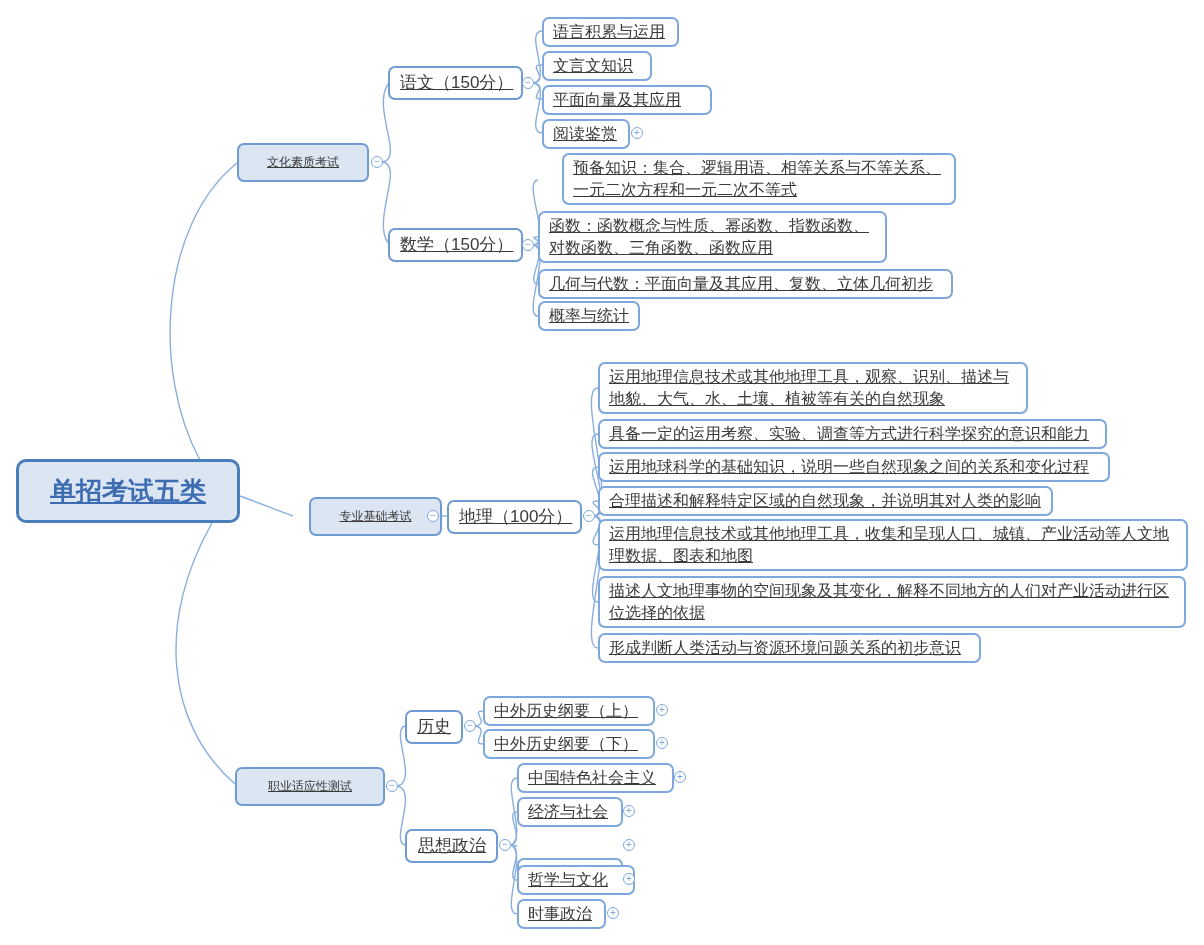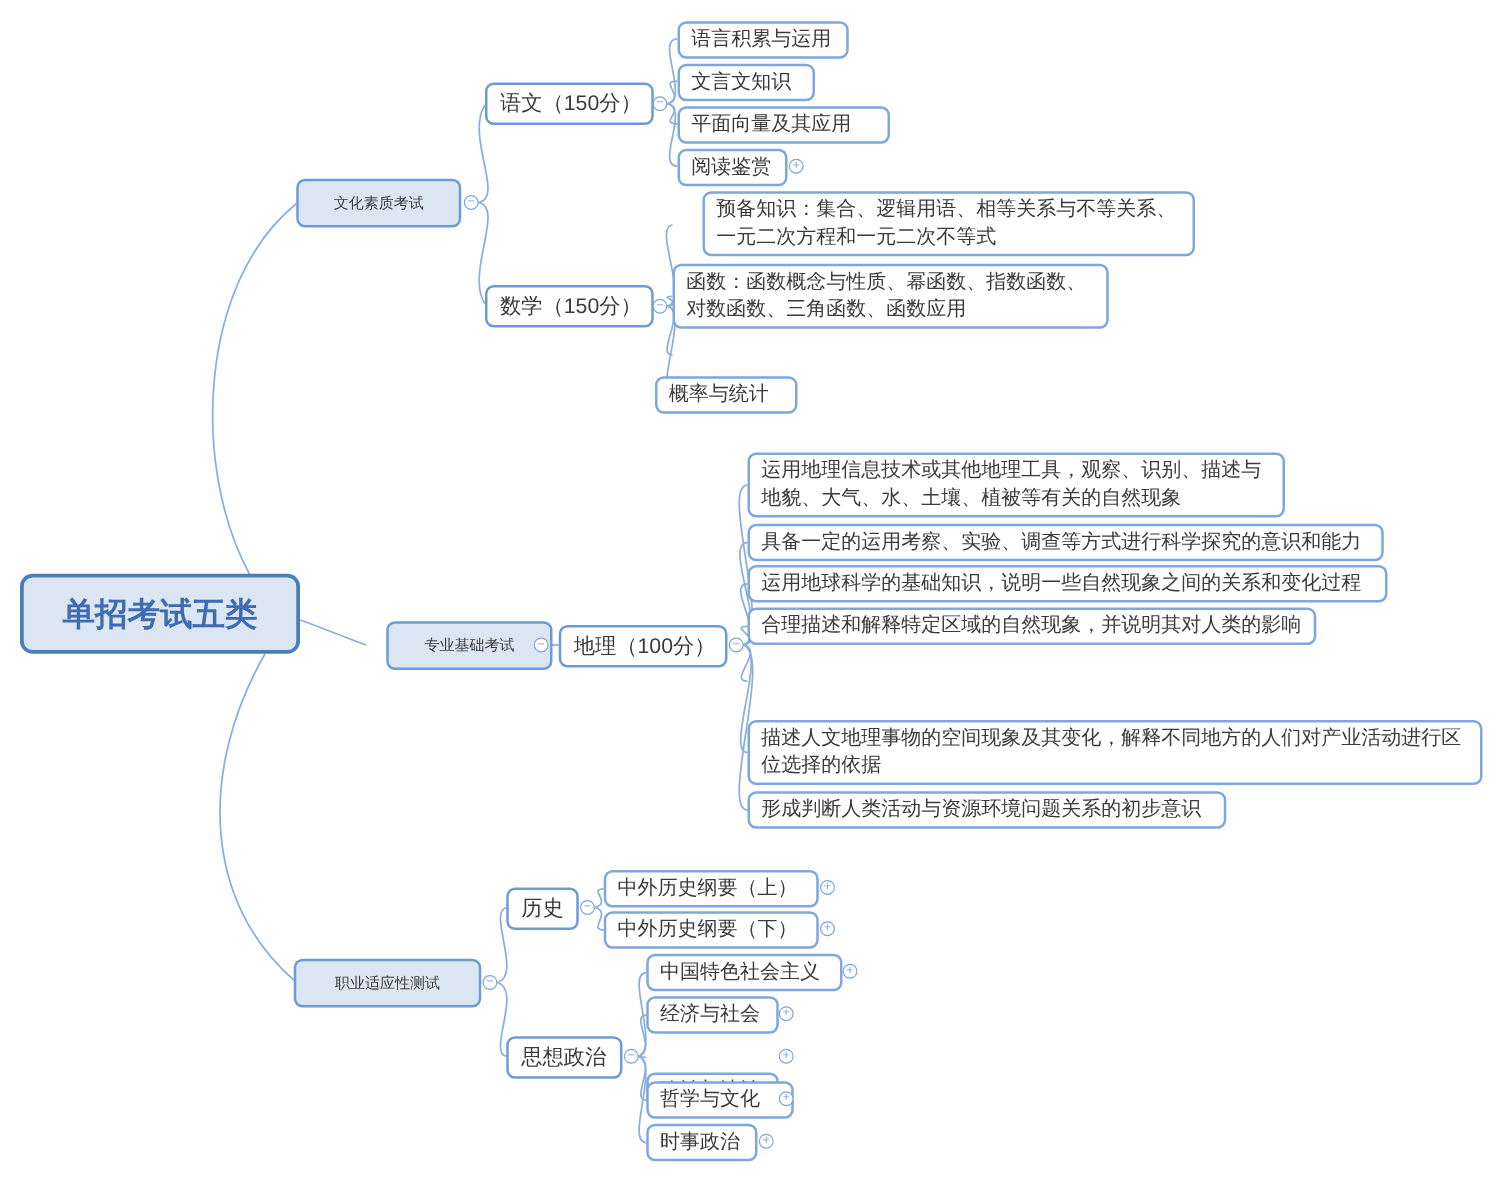--- a/index.html
+++ b/index.html
@@ -20,20 +20,21 @@
     stroke-width: 1.4;
   }
   .node {
     position: absolute;
     box-sizing: border-box;
     background: #ffffff;
     border: 2px solid var(--node-border, #6f9bd4);
     border-radius: 7px;
     color: var(--text, #3a3a3a);
     cursor: default;
+    text-decoration: underline;
   }
   .node.root {
     border: 3px solid var(--root-border, #4a7ebb);
     border-radius: 10px;
     background: var(--root-fill, #dce6f2);
     color: var(--root-text, #3e6cb3);
     font-size: 26px; font-weight: bold;
     line-height: 34px;
     padding: 12px 28px;
     text-align: center;
@@ -44,21 +45,21 @@
     font-size: 12px;
     line-height: 25px;
     padding: 5px 10px;
     text-align: center;
     white-space: nowrap;
   }
   .node.lvl2 {
     font-size: 17px;
     line-height: 24px;
     padding: 3px 10px;
-    text-align: left;
+    text-align: right;
     white-space: nowrap;
   }
   .node.leaf {
     border-color: var(--leaf-border, #7da7dd);
     font-size: 16px;
     line-height: 22px;
     padding: 2px 9px;
     text-align: left;
   }
   .toggle {
@@ -133,26 +134,28 @@
   <div class="node lvl2" style="left:405px;top:710px;width:58px">历史</div>
   <div class="node lvl2" style="left:405px;top:829px;width:93px">思想政治</div>
 
   <div class="node leaf" style="left:542px;top:17px;width:137px">语言积累与运用</div>
   <div class="node leaf" style="left:542px;top:51px;width:110px">文言文知识</div>
   <div class="node leaf" style="left:542px;top:85px;width:170px">平面向量及其应用</div>
   <div class="node leaf" style="left:542px;top:119px;width:88px">阅读鉴赏</div>
 
   <div class="node leaf" style="left:562px;top:153px;width:394px">预备知识：集合、逻辑用语、相等关系与不等关系、一元二次方程和一元二次不等式</div>
   <div class="node leaf" style="left:538px;top:211px;width:349px">函数：函数概念与性质、幂函数、指数函数、对数函数、三角函数、函数应用</div>
-  <div class="node leaf" style="left:524px;top:301px;width:114px">概率与统计</div>
+  <div class="node leaf" style="left:538px;top:269px;width:415px">几何与代数：平面向量及其应用、复数、立体几何初步</div>
+  <div class="node leaf" style="left:538px;top:301px;width:102px">概率与统计</div>
 
   <div class="node leaf" style="left:598px;top:362px;width:430px">运用地理信息技术或其他地理工具，观察、识别、描述与地貌、大气、水、土壤、植被等有关的自然现象</div>
   <div class="node leaf" style="left:598px;top:419px;width:509px">具备一定的运用考察、实验、调查等方式进行科学探究的意识和能力</div>
   <div class="node leaf" style="left:598px;top:452px;width:512px">运用地球科学的基础知识，说明一些自然现象之间的关系和变化过程</div>
   <div class="node leaf" style="left:598px;top:486px;width:455px">合理描述和解释特定区域的自然现象，并说明其对人类的影响</div>
+  <div class="node leaf" style="left:598px;top:519px;width:590px">运用地理信息技术或其他地理工具，收集和呈现人口、城镇、产业活动等人文地理数据、图表和地图</div>
   <div class="node leaf" style="left:598px;top:576px;width:588px">描述人文地理事物的空间现象及其变化，解释不同地方的人们对产业活动进行区位选择的依据</div>
   <div class="node leaf" style="left:598px;top:633px;width:383px">形成判断人类活动与资源环境问题关系的初步意识</div>
 
   <div class="node leaf" style="left:483px;top:696px;width:172px">中外历史纲要（上）</div>
   <div class="node leaf" style="left:483px;top:729px;width:172px">中外历史纲要（下）</div>
 
   <div class="node leaf" style="left:517px;top:763px;width:157px">中国特色社会主义</div>
   <div class="node leaf" style="left:517px;top:797px;width:106px">经济与社会</div>
   <div class="node leaf" style="left:517px;top:858px;width:106px">政治与法治</div>
   <div class="node leaf" style="left:517px;top:865px;width:118px">哲学与文化</div>

